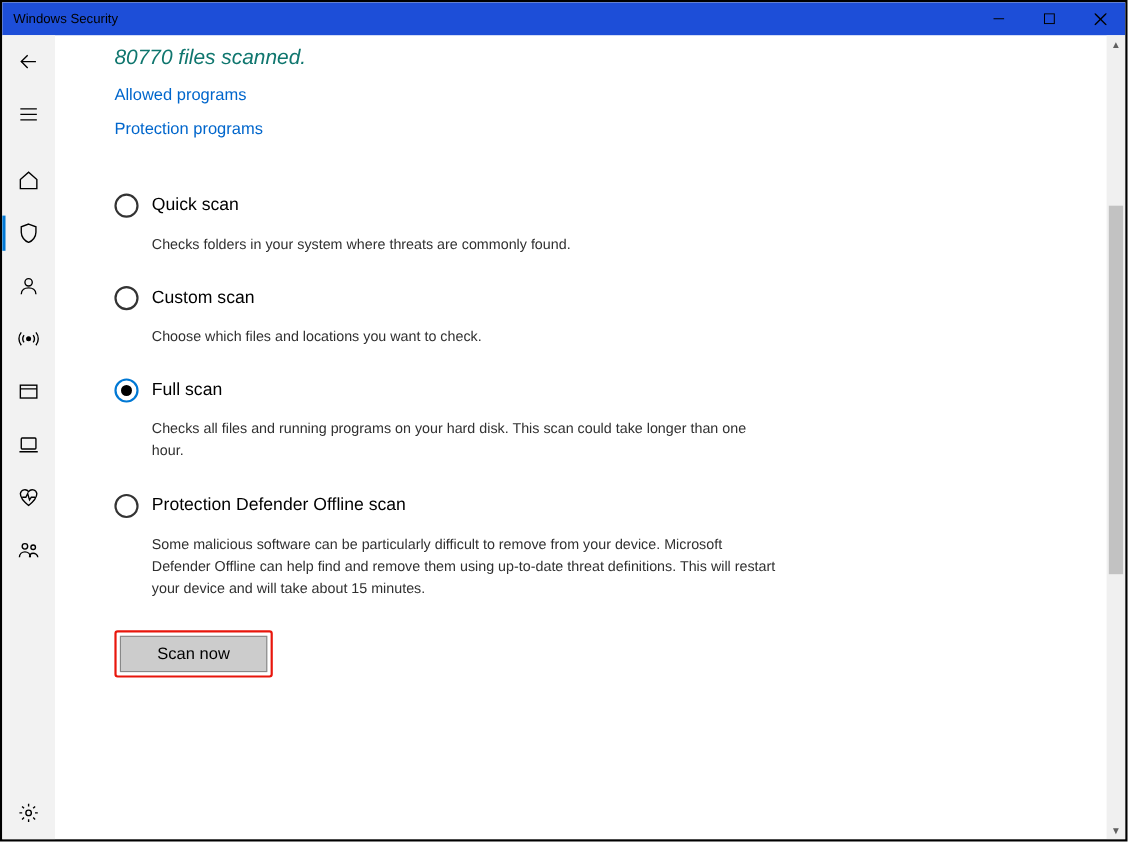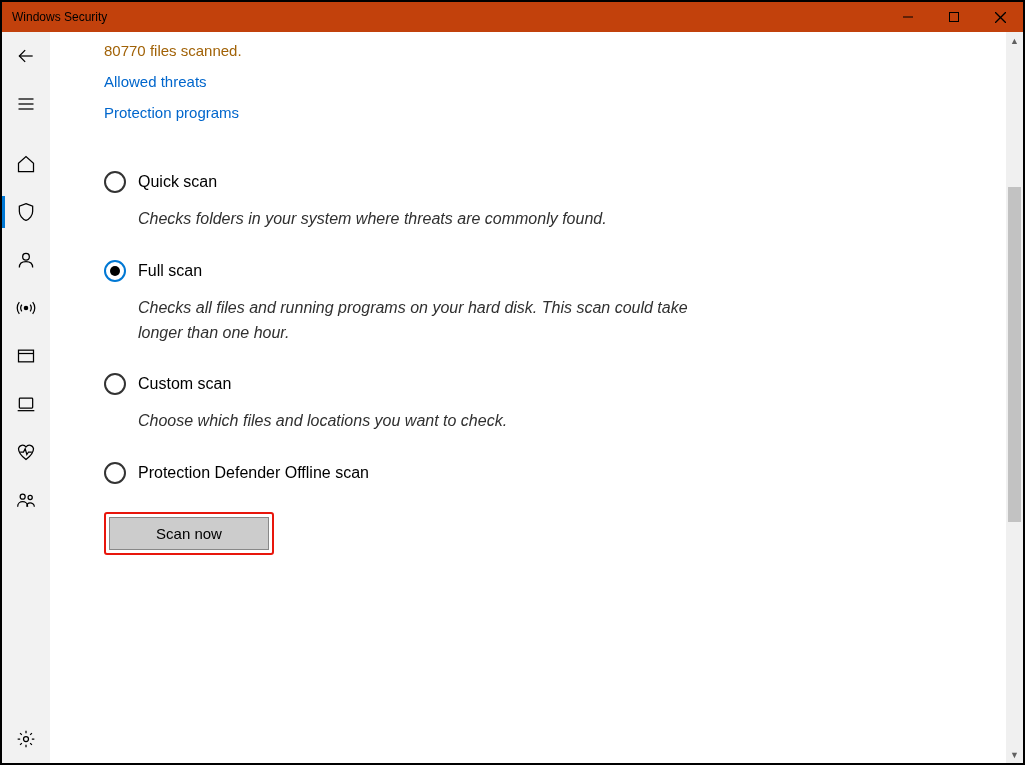--- a/index.html
+++ b/index.html
@@ -1,48 +1,48 @@
 <!DOCTYPE html>
 <html><head>
   <meta charset="utf-8">
   <style>
     * { box-sizing: border-box; margin: 0; padding: 0; }
     html, body { width: 1025px; height: 765px; overflow: hidden; font-family: "Segoe UI", Arial, sans-serif; }
     body { border: 2px solid #000; background: #fff; position: relative; }
     
     
-    .titlebar { height: 30px; display: flex; align-items: center; justify-content: space-between; padding: 0 0 0 10px; background: #c2410c; }
+    .titlebar { height: 30px; display: flex; align-items: center; justify-content: space-between; padding: 0 0 0 10px; background: #1d4ed8; }
     .titlebar-title { font-size: 12px; color: #000; }
     .win-controls { display: flex; height: 100%; }
     .win-btn { width: 46px; height: 30px; display: flex; align-items: center; justify-content: center; }
     .win-btn svg { display: block; }
     
     
     .app { display: flex; height: calc(100% - 30px); position: relative; }
     .sidebar { width: 48px; background: #f2f2f2; display: flex; flex-direction: column; }
     .sidebar-spacer { flex: 1; }
     .side-btn { width: 48px; height: 48px; display: flex; align-items: center; justify-content: center; position: relative; }
     .side-btn.active::before { content: ""; position: absolute; left: 0; top: 8px; bottom: 8px; width: 3px; background: #0078d4; }
     .side-btn svg { width: 20px; height: 20px; }
     
     
     .content-wrap { flex: 1; position: relative; overflow: hidden; }
     .content { padding: 10px 100px 30px 54px; height: 100%; overflow-y: auto; }
-    .scanned { font-size: 15px; color: #a16207; margin-bottom: 14px; }
+    .scanned { font-size: 19px; color: #0f766e; margin-bottom: 14px; font-style: italic; }
     .link { color: #0066cc; font-size: 15px; margin-bottom: 14px; display: block; }
     .options { margin-top: 50px; }
     .option { margin-bottom: 28px; max-width: 605px; }
     .option-head { display: flex; align-items: center; gap: 12px; }
     .radio { width: 22px; height: 22px; border: 2px solid #333; border-radius: 50%; display: inline-flex; align-items: center; justify-content: center; flex-shrink: 0; }
     .radio.selected { border-color: #0078d4; }
     .radio.selected::after { content: ""; width: 10px; height: 10px; background: #000; border-radius: 50%; }
     .option-title { font-size: 16px; color: #000; }
-    .option-desc { font-size: 16px; color: #303030; margin-left: 34px; margin-top: 14px; line-height: 1.55; font-style: italic; }
+    .option-desc { font-size: 13px; color: #303030; margin-left: 34px; margin-top: 14px; line-height: 1.55; }
     .scan-btn-wrap { border: 2.5px solid #e8160c; border-radius: 3px; display: inline-block; padding: 3px; }
-    .scan-btn { background: #ccc; border: 1px solid #888; width: 160px; height: 33px; font-size: 15px; font-family: inherit; color: #000; }
+    .scan-btn { background: #ccc; border: 1px solid #888; width: 134px; height: 33px; font-size: 15px; font-family: inherit; color: #000; }
     
     
     .vscroll { position: absolute; right: 0; top: 0; bottom: 0; width: 17px; background: #f0f0f0; }
     .vscroll .arrow { height: 17px; display: flex; align-items: center; justify-content: center; color: #606060; font-size: 9px; }
     .vscroll .thumb { position: absolute; right: 2px; width: 13px; background: #c2c2c2; top: 155px; height: 335px; }
   </style>
 </head>
 <body>
 
 <div class="titlebar">
@@ -139,53 +139,54 @@
       <svg viewBox="0 0 24 24" fill="none" stroke="#000" stroke-width="1.5">
           <circle cx="12" cy="12" r="3"></circle>
           <path d="M12 2 L12 5 M12 19 L12 22 M4.9 4.9 L7 7 M17 17 L19.1 19.1 M2 12 L5 12 M19 12 L22 12 M4.9 19.1 L7 17 M17 7 L19.1 4.9"></path>
         </svg>
     </div>
   </div>
 
   <div class="content-wrap">
     <div class="content">
       <div class="scanned">80770 files scanned.</div>
-      <a class="link">Allowed threats</a>
+      <a class="link">Allowed programs</a>
       <a class="link">Protection programs</a>
 
       <div class="options">
         <div class="option">
           <div class="option-head">
             <span class="radio"></span>
             <span class="option-title">Quick scan</span>
           </div>
           <div class="option-desc">Checks folders in your system where threats are commonly found.</div>
         </div>
 
         <div class="option">
           <div class="option-head">
+            <span class="radio"></span>
+            <span class="option-title">Custom scan</span>
+          </div>
+          <div class="option-desc">Choose which files and locations you want to check.</div>
+        </div>
+
+        <div class="option">
+          <div class="option-head">
             <span class="radio selected"></span>
             <span class="option-title">Full scan</span>
           </div>
           <div class="option-desc">Checks all files and running programs on your hard disk. This scan could take longer than one hour.</div>
         </div>
 
         <div class="option">
           <div class="option-head">
             <span class="radio"></span>
-            <span class="option-title">Custom scan</span>
-          </div>
-          <div class="option-desc">Choose which files and locations you want to check.</div>
-        </div>
-
-        <div class="option">
-          <div class="option-head">
-            <span class="radio"></span>
             <span class="option-title">Protection Defender Offline scan</span>
           </div>
+          <div class="option-desc">Some malicious software can be particularly difficult to remove from your device. Microsoft Defender Offline can help find and remove them using up-to-date threat definitions. This will restart your device and will take about 15 minutes.</div>
         </div>
 
         <div class="scan-btn-wrap">
           <button class="scan-btn">Scan now</button>
         </div>
       </div>
     </div>
 
     <div class="vscroll">
       <div class="arrow">▲</div>

